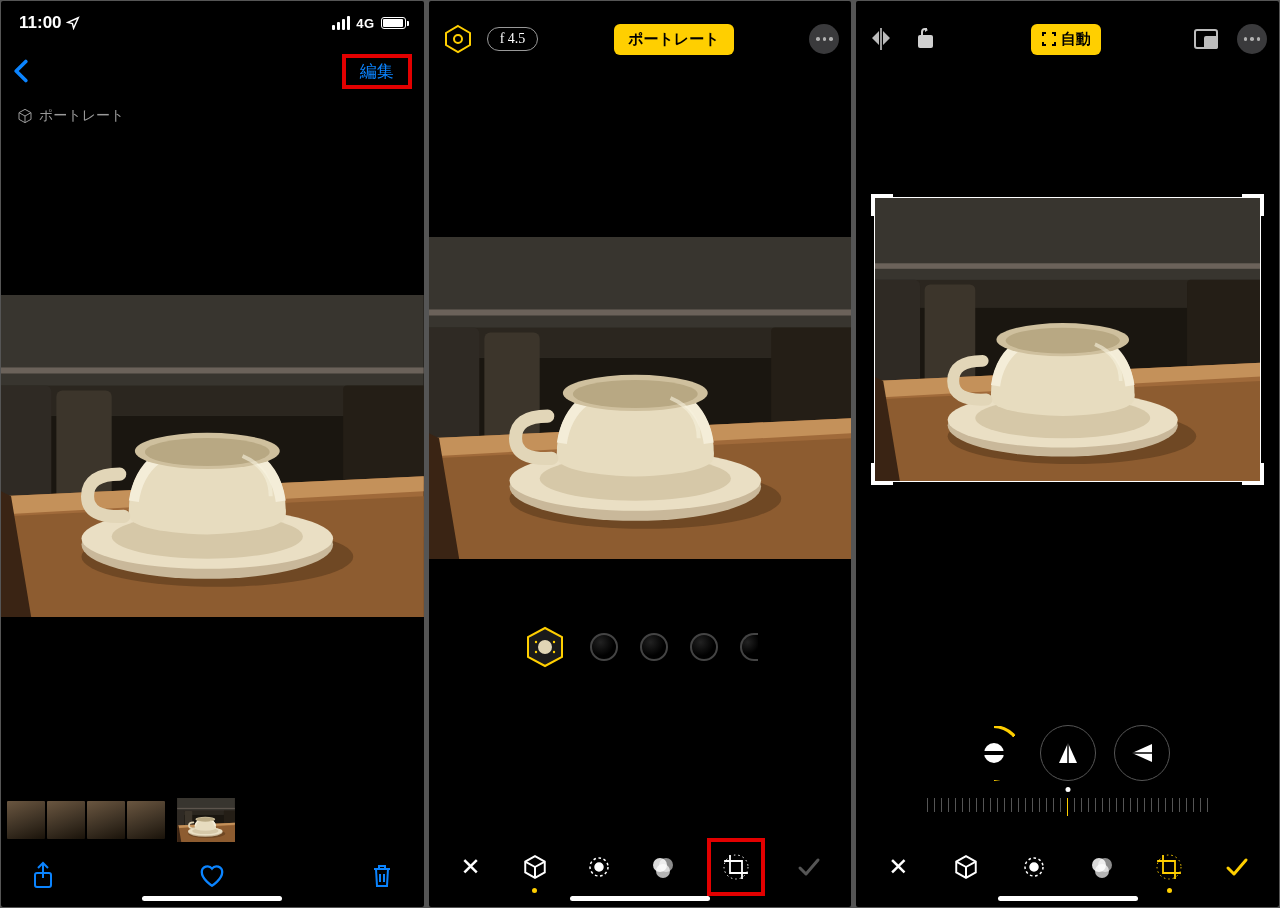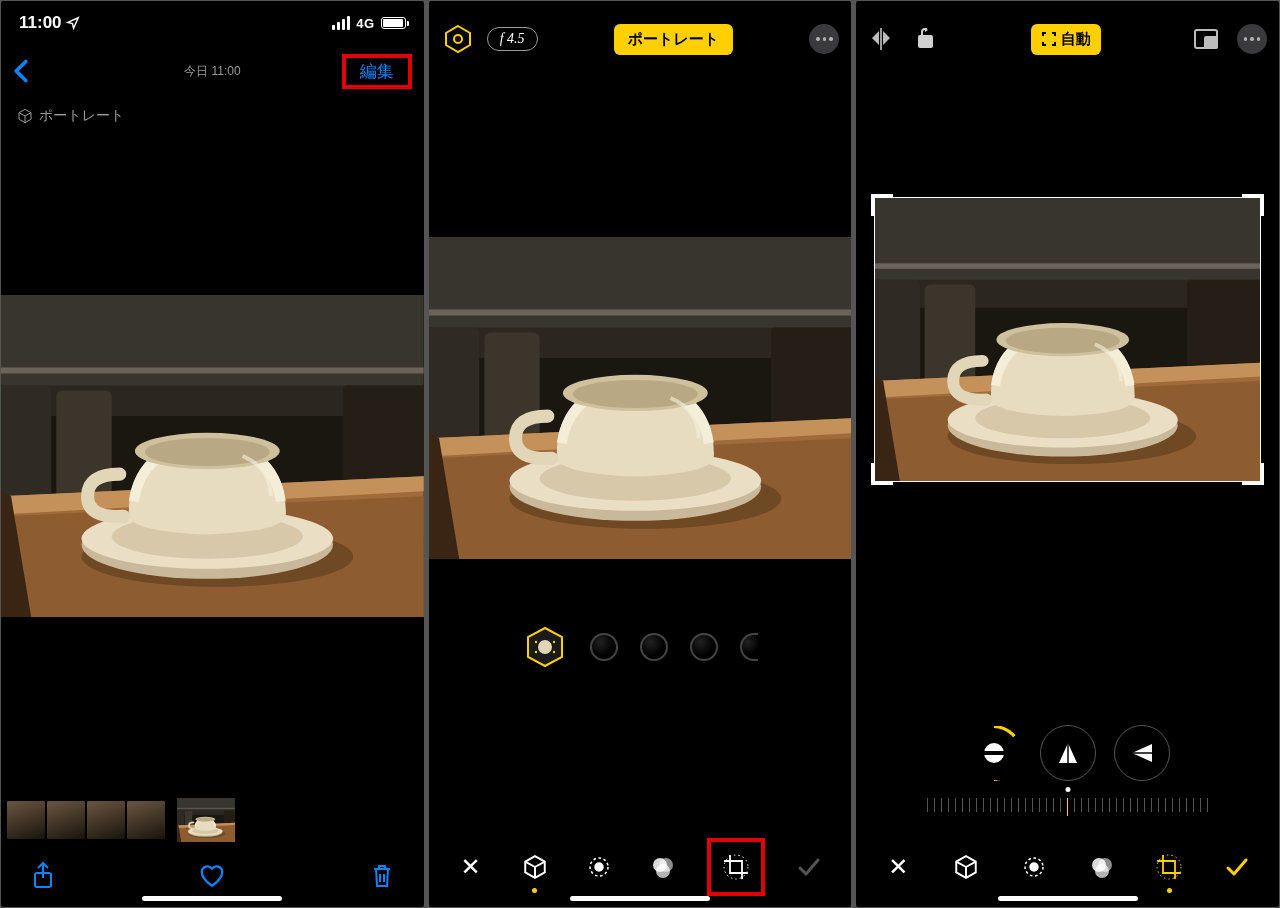--- a/index.html
+++ b/index.html
@@ -43,21 +43,21 @@
 
 
 .bottombar{height:64px;display:flex;align-items:center;justify-content:space-between;padding:0 28px}
 .bottombar .ico{width:28px;height:28px;display:flex;align-items:center;justify-content:center}
 .blue{color:#0b84ff}
 .home-ind{position:absolute;bottom:6px;left:50%;transform:translateX(-50%);width:140px;height:5px;background:#fff;border-radius:3px}
 
 
 .p2-top{height:56px;display:flex;align-items:center;padding:0 12px;gap:12px;margin-top:10px}
 .hex-btn{width:34px;height:34px;display:flex;align-items:center;justify-content:center}
-.fpill{background:#000;border:1.5px solid #999;color:#fff;font-size:14px;padding:3px 12px;border-radius:14px;font-style:italic;font-family:Georgia,serif}
+.fpill{background:#000;border:1.5px solid #999;color:#fff;font-size:14px;padding:3px 12px;border-radius:14px;font-family:Georgia,serif}
 .yellow-pill{background:#ffcf00;color:#000;font-size:15px;font-weight:700;padding:6px 14px;border-radius:6px;margin:0 auto}
 .more-dot{width:30px;height:30px;border-radius:50%;background:#3a3a3c;display:flex;align-items:center;justify-content:center}
 .more-dot span{width:3.5px;height:3.5px;background:#b0b0b0;border-radius:50%;margin:0 1.5px}
 
 
 .light-row{height:80px;display:flex;align-items:center;justify-content:center;gap:22px;margin-top:0}
 .light-dot{width:28px;height:28px;border-radius:50%;border:2px solid #444;background:radial-gradient(circle at 35% 30%, #222 0%, #000 60%)}
 
 
 .edit-tabs{height:80px;display:flex;align-items:center;justify-content:space-between;padding:0 22px}
@@ -158,21 +158,20 @@
     </div>
   </div>
 
   <div class="nav">
     <span class="back">
       <svg width="16" height="24" viewBox="0 0 12 20" fill="none" stroke="#0b84ff" stroke-width="3" stroke-linecap="round" stroke-linejoin="round">
             <path d="M10 2L2 10l8 8"></path>
           </svg>
     </span>
     <div class="center">
-      <div class="sub">今日 11:00</div>
     </div>
     <span class="edit-btn red-box">編集</span>
   </div>
 
   <div class="badge-row">
     <svg width="16" height="16" viewBox="0 0 24 24" fill="none" stroke="#9a9a9a" stroke-width="1.5">
           <path d="M12 2L3 7v10l9 5 9-5V7z"></path>
           <path d="M3 7l9 5 9-5M12 12v10"></path>
         </svg>
     <span>ポートレート</span>

